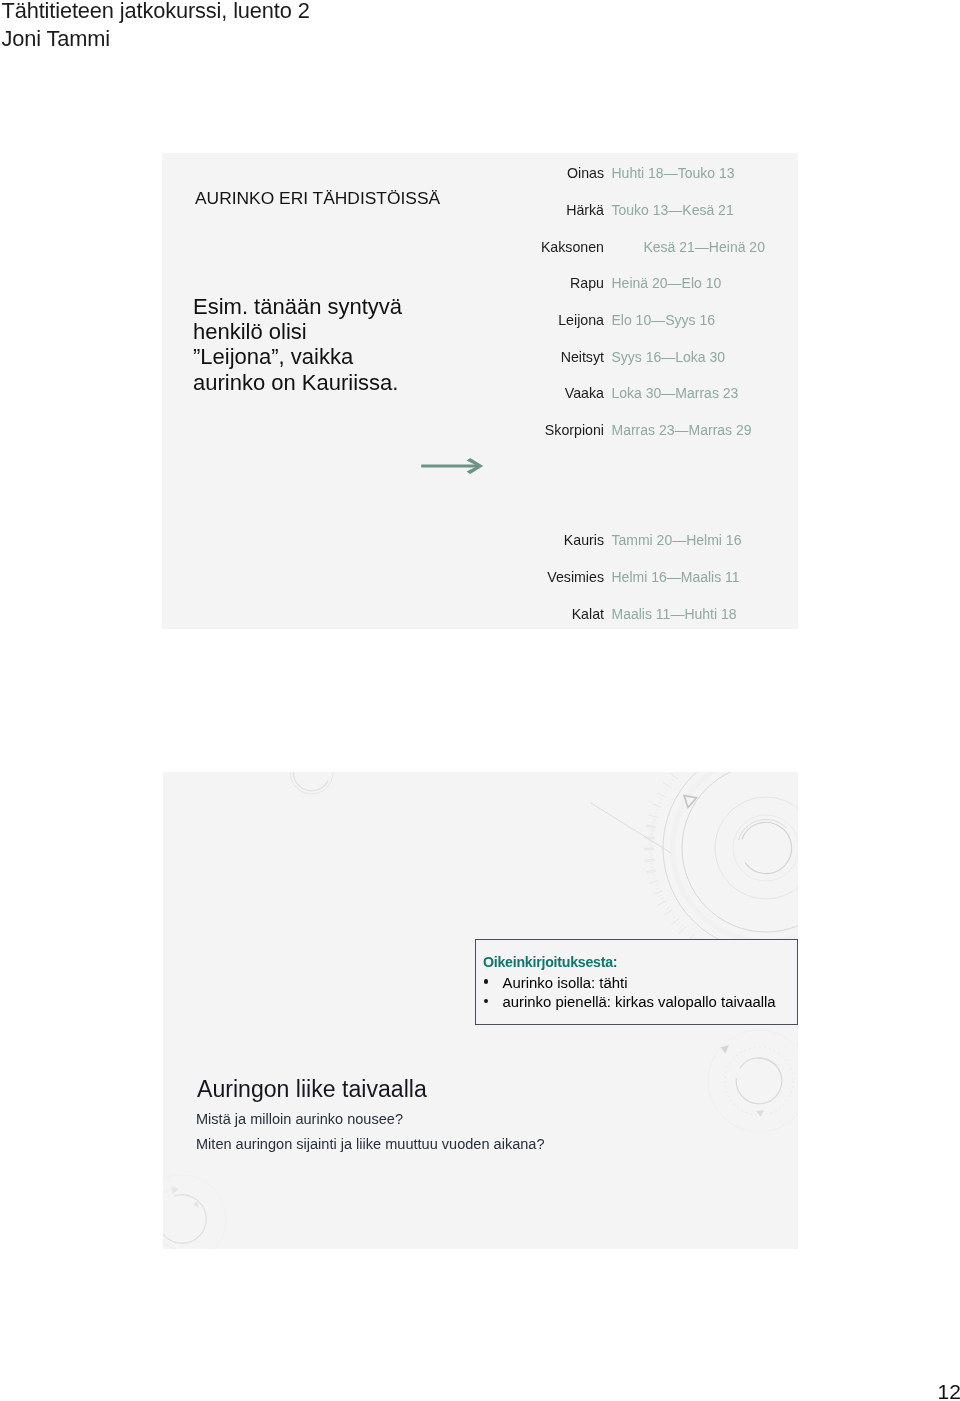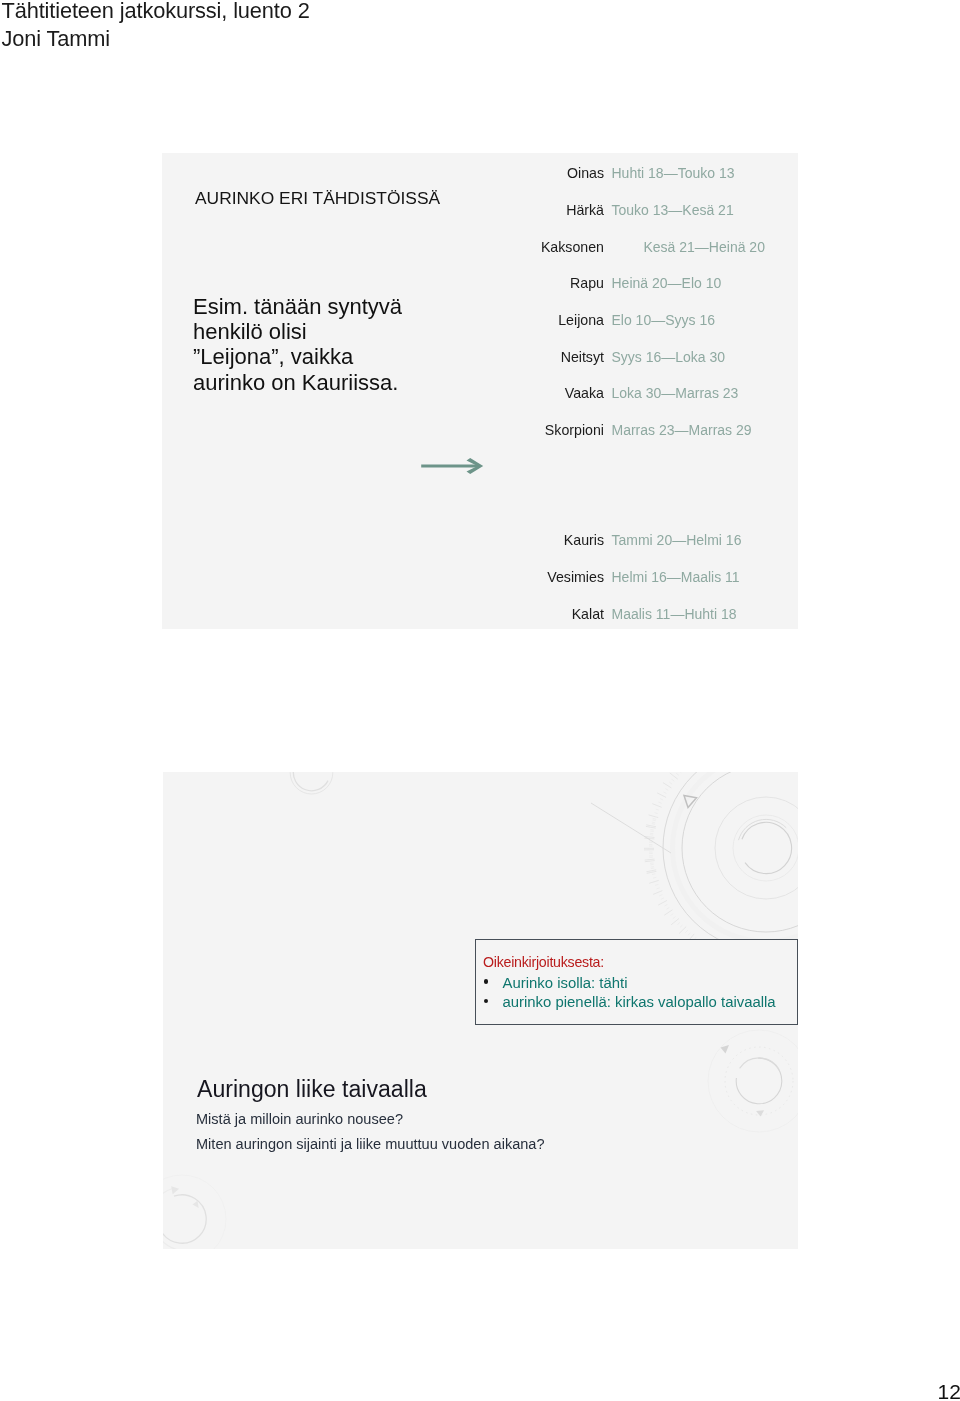--- a/index.html
+++ b/index.html
@@ -17,22 +17,22 @@
   .s1-note{position:absolute;left:31px;top:141px;font-size:22px;line-height:25.2px;color:#111111;white-space:nowrap;}
 
   .ctable{position:absolute;left:0;top:0;width:636px;height:476px;}
   .crow{position:absolute;left:0;width:636px;height:18px;white-space:nowrap;}
   .cname{position:absolute;right:194px;top:0;text-align:right;font-size:14.2px;color:#1b1b1b;white-space:nowrap;}
   .crange{position:absolute;left:450px;top:0;font-size:14.0px;color:#8fa9a1;white-space:nowrap;}
 
   .arrow{position:absolute;}
 
   .callout{position:absolute;left:311.5px;top:166.5px;width:323px;height:86px;border:1.5px solid #474f58;box-sizing:border-box;background:#f4f4f4;}
-  .co-head{position:absolute;left:7.5px;top:14.3px;font-size:14.2px;font-weight:normal;letter-spacing:-0.25px;color:#b91c1c;white-space:nowrap;}
-  .co-bul{position:absolute;font-size:14.9px;color:#0f766e;white-space:nowrap;}
+  .co-head{position:absolute;left:7.5px;top:14.3px;font-size:14.2px;font-weight:bold;letter-spacing:-0.25px;color:#0f766e;white-space:nowrap;}
+  .co-bul{position:absolute;font-size:14.9px;color:#000000;white-space:nowrap;}
   .co-dot{position:absolute;width:4.4px;height:4.4px;border-radius:50%;background:#171717;}
 
   .s2-title{position:absolute;left:34px;top:303.6px;font-size:23.1px;color:#16161f;white-space:nowrap;}
   .s2-line{position:absolute;left:33px;font-size:14.55px;color:#272f3c;white-space:nowrap;}
 
   .pageno{position:absolute;left:937.5px;top:1382px;font-size:21px;color:#111;line-height:20px;}
 
   .deco{position:absolute;pointer-events:none;overflow:visible;}
 </style>
 </head>

